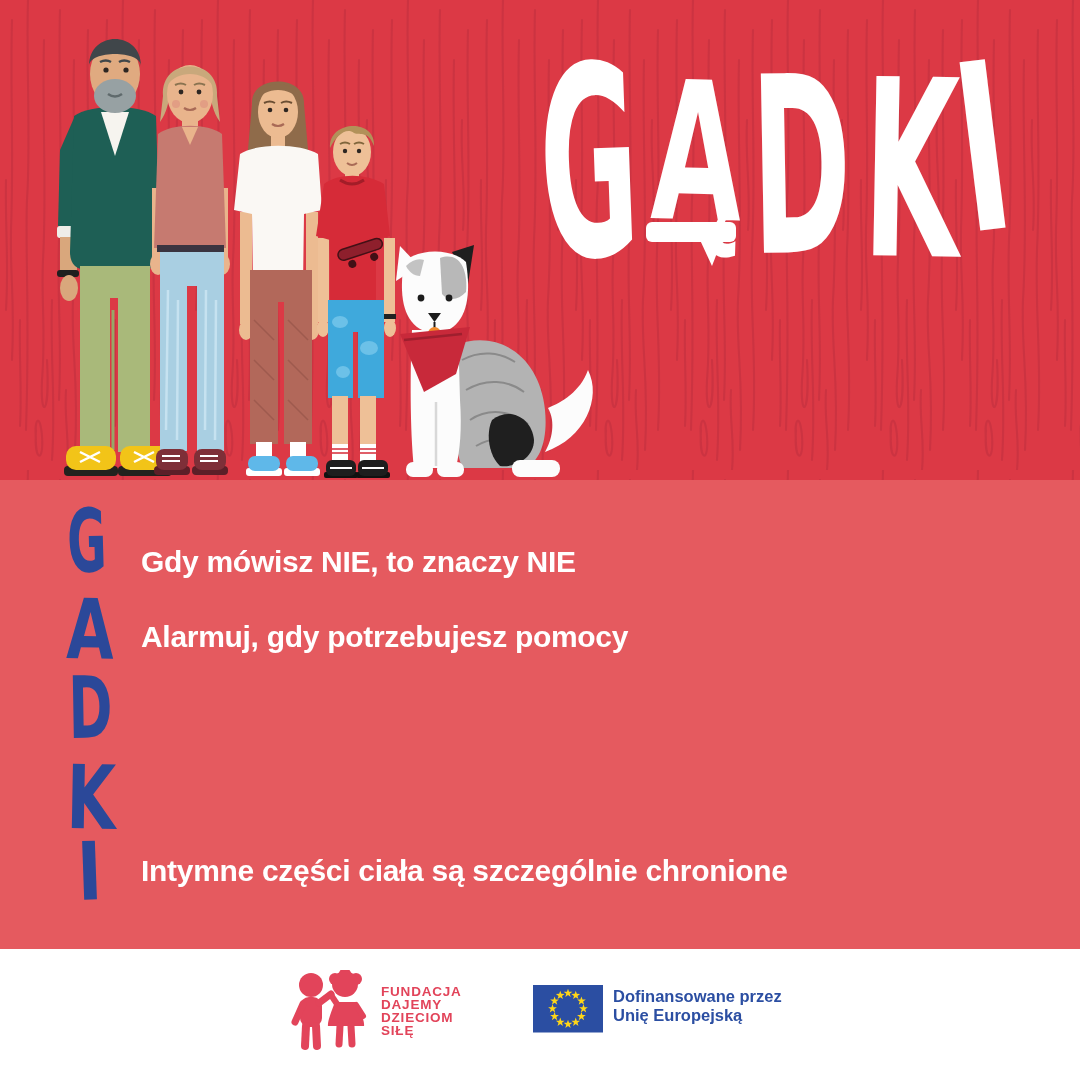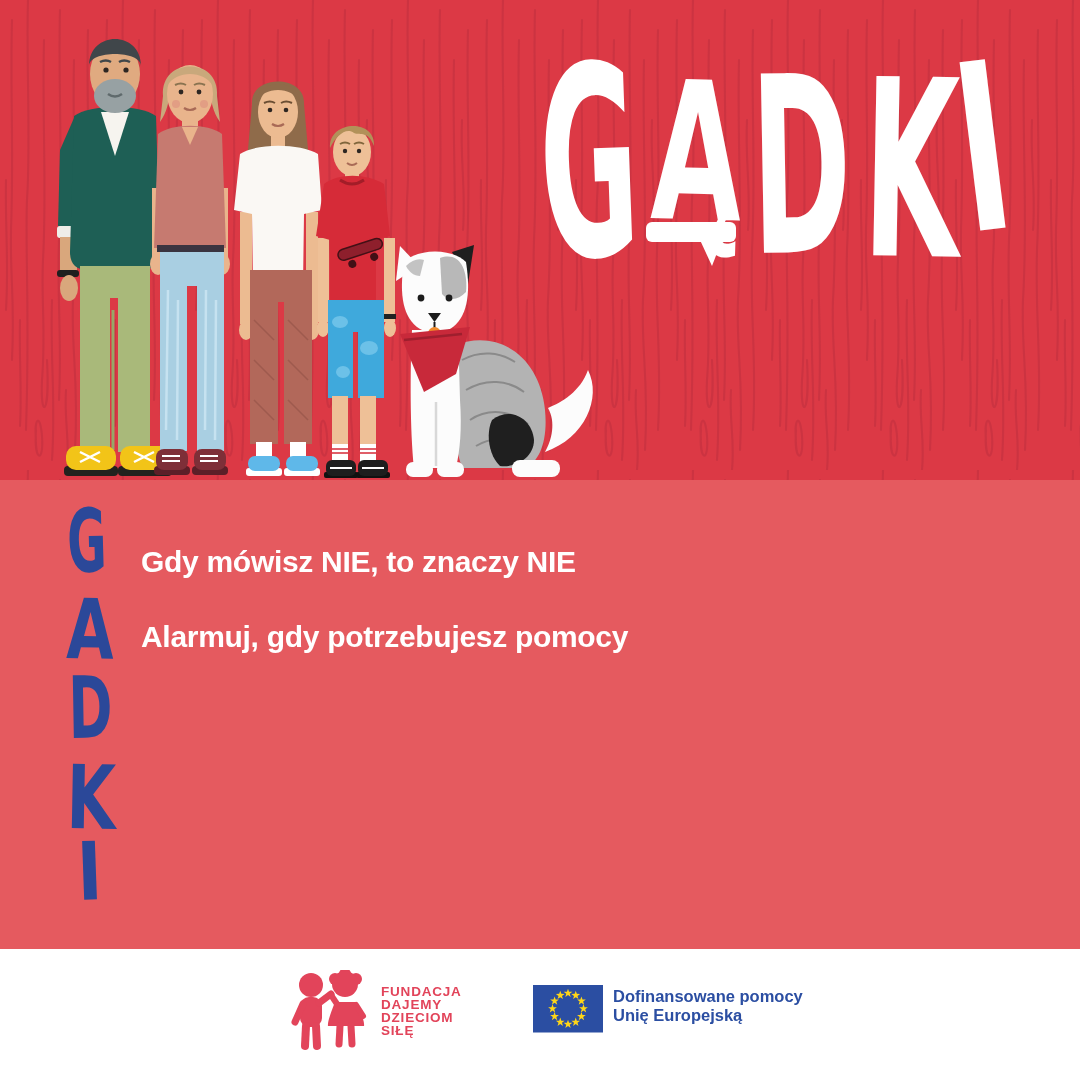--- a/index.html
+++ b/index.html
@@ -222,20 +222,21 @@
   <div class="band-mid">
     <svg class="acrostic" width="140" height="469" viewBox="0 480 140 469" aria-label="GADKI">
       <text class="acr" transform="translate(68,572) rotate(-1.5) scale(0.92,1.68)">G</text>
       <text class="acr" transform="translate(66,658) rotate(1) scale(1.18,1.60)">A</text>
       <text class="acr" transform="translate(69,738) rotate(-1) scale(1.02,1.65)">D</text>
       <text class="acr" transform="translate(66,828) rotate(1) scale(1.22,1.70)">K</text>
       <text class="acr" transform="translate(78,900) rotate(-2) scale(1.30,1.55)">I</text>
     </svg>
     <div class="msg" style="top:140px">Alarmuj, gdy potrzebujesz pomocy</div>
     <div class="msg" style="top:65px">Gdy mówisz NIE, to znaczy NIE</div>
+    <div class="msg" style="top:374px">Intymne części ciała są szczególnie chronione</div>
   </div>
 
   <div class="band-footer">
 
     <div class="fdds">
       <svg width="80" height="88" viewBox="0 0 80 88">
         <g fill="#E2445A" stroke="#E2445A" stroke-linecap="round">
           <circle cx="22" cy="15" r="12" stroke="none"></circle>
           <rect x="11" y="27" width="22" height="30" rx="9" stroke="none"></rect>
           <line x1="14" y1="34" x2="6" y2="52" stroke-width="7"></line>
@@ -276,18 +277,18 @@
           <use href="#st" transform="translate(42.75,37.17)"></use>
           <use href="#st" transform="translate(35,39.25)"></use>
           <use href="#st" transform="translate(27.25,37.17)"></use>
           <use href="#st" transform="translate(21.58,31.5)"></use>
           <use href="#st" transform="translate(19.5,23.75)"></use>
           <use href="#st" transform="translate(21.58,16)"></use>
           <use href="#st" transform="translate(27.25,10.33)"></use>
         </g>
       </svg>
       <div class="eu-text">
-        <div>Dofinansowane pomocy</div>
+        <div>Dofinansowane przez</div>
         <div>Unię Europejską</div>
       </div>
     </div>
   </div>
 </div>
 
 </body></html>

